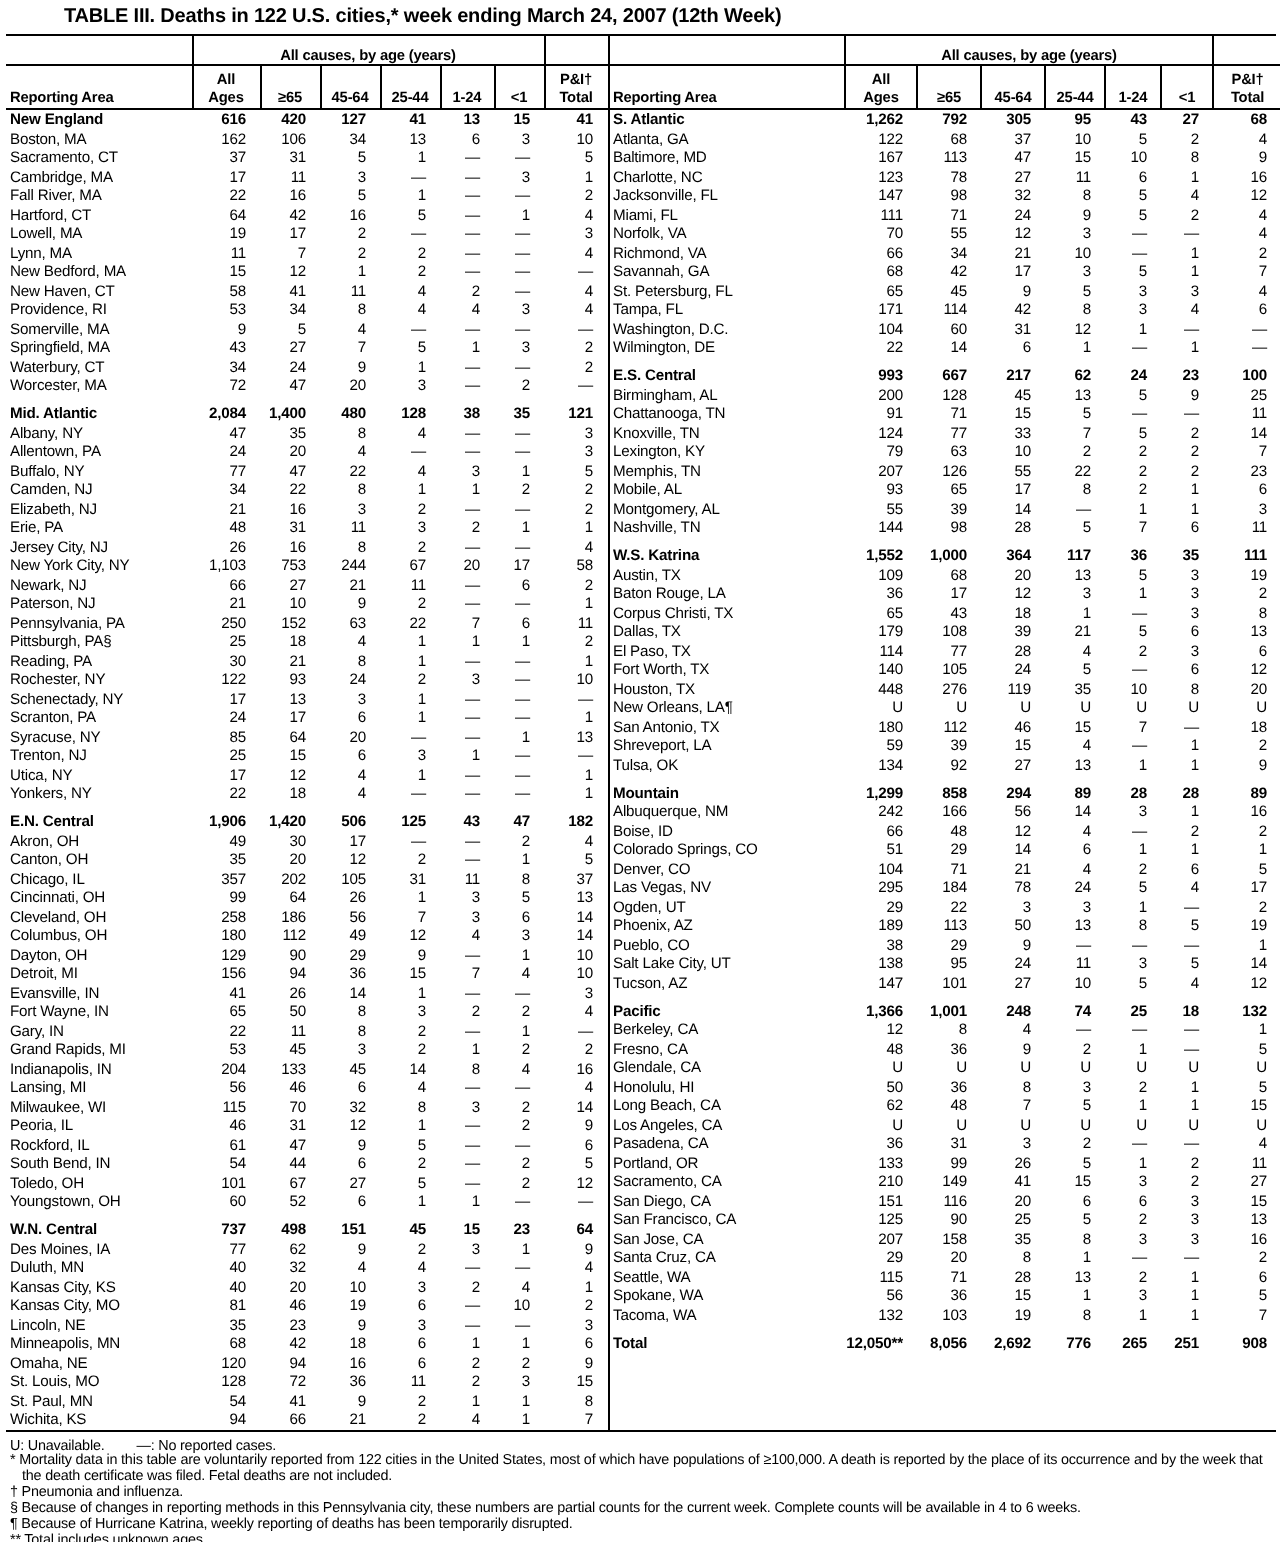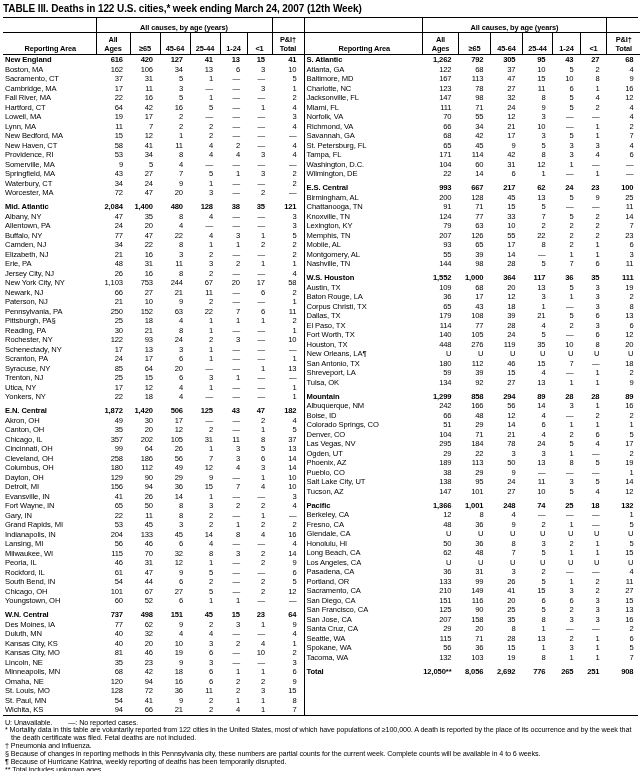--- a/index.html
+++ b/index.html
@@ -3,21 +3,21 @@
 <meta charset="utf-8">
 <style>
   html, body { margin:0; padding:0; background:#fff; }
   body {
     width:640px; height:771px; overflow:hidden;
     font-family:"Liberation Sans", sans-serif; color:#000;
   }
   .page { padding:2px 2px 0 3px; }
   .title {
     font-size:10px; font-weight:bold; letter-spacing:-0.1px;
-    padding:1px 0 3px 0; white-space:nowrap;
+    padding:1px 0 3px 0; white-space:nowrap;margin-left:29px;
   }
   .tables {
     display:flex; align-items:flex-start;
     border-top:1.5px solid #000; border-bottom:1px solid #000;
   }
   table { border-collapse:collapse; table-layout:fixed; }
   table.left  { width:301px; }
   table.right { width:336px; }
   th, td {
     padding:0; font-size:7.6px; line-height:9.5px;
@@ -25,21 +25,21 @@
   }
   thead th {
     font-weight:bold; white-space:pre-line; text-align:center;
     vertical-align:bottom; font-size:7.4px; line-height:8.5px;
   }
   thead th + th { border-left:1px solid #000; }
   tr.span-row th { border-bottom:1px solid #000; height:14px; }
   tr.cols-row th { border-bottom:1px solid #000; height:20px; padding-bottom:1px; }
   table.left thead th:last-child,
   table.left tbody td:last-child { border-right:1px solid #000; }
-  th.rep { text-align:center; padding-left:2px; }
+  th.rep { text-align:left; padding-left:2px; }
   td.area { text-align:left; padding-left:2px; }
   td.num  { text-align:right; padding-right:7px; }
   tr.group td, tr.total td { font-weight:bold; }
   tr.spacer td { height:4.5px; line-height:4.5px; font-size:1px; }
   .foot { padding:3px 2px 0 2px; font-size:7.2px; line-height:7.9px; letter-spacing:-0.1px; }
   .legend span { margin-right:16px;margin-top:44px; }
   .fnote { padding-left:6px; text-indent:-6px; }
 </style>
 </head>
 <body>
@@ -440,21 +440,21 @@
             <td class="num">—</td>
             <td class="num">—</td>
             <td class="num">—</td>
             <td class="num">1</td>
           </tr>
           <tr class="spacer">
             <td colspan="8"></td>
           </tr>
           <tr class="group">
             <td class="area">E.N. Central</td>
-            <td class="num">1,872</td>
+            <td class="num">1,906</td>
             <td class="num">1,420</td>
             <td class="num">506</td>
             <td class="num">125</td>
             <td class="num">43</td>
             <td class="num">47</td>
             <td class="num">182</td>
           </tr>
           <tr class="city">
             <td class="area">Akron, OH</td>
             <td class="num">49</td>
@@ -629,21 +629,21 @@
             <td class="area">South Bend, IN</td>
             <td class="num">54</td>
             <td class="num">44</td>
             <td class="num">6</td>
             <td class="num">2</td>
             <td class="num">—</td>
             <td class="num">2</td>
             <td class="num">5</td>
           </tr>
           <tr class="city">
-            <td class="area">Chicago, OH</td>
+            <td class="area">Toledo, OH</td>
             <td class="num">101</td>
             <td class="num">67</td>
             <td class="num">27</td>
             <td class="num">5</td>
             <td class="num">—</td>
             <td class="num">2</td>
             <td class="num">12</td>
           </tr>
           <tr class="city">
             <td class="area">Youngstown, OH</td>
@@ -1022,21 +1022,21 @@
             <td class="num">28</td>
             <td class="num">5</td>
             <td class="num">7</td>
             <td class="num">6</td>
             <td class="num">11</td>
           </tr>
           <tr class="spacer">
             <td colspan="8"></td>
           </tr>
           <tr class="group">
-            <td class="area">W.S. Houston</td>
+            <td class="area">W.S. Katrina</td>
             <td class="num">1,552</td>
             <td class="num">1,000</td>
             <td class="num">364</td>
             <td class="num">117</td>
             <td class="num">36</td>
             <td class="num">35</td>
             <td class="num">111</td>
           </tr>
           <tr class="city">
             <td class="area">Austin, TX</td>

